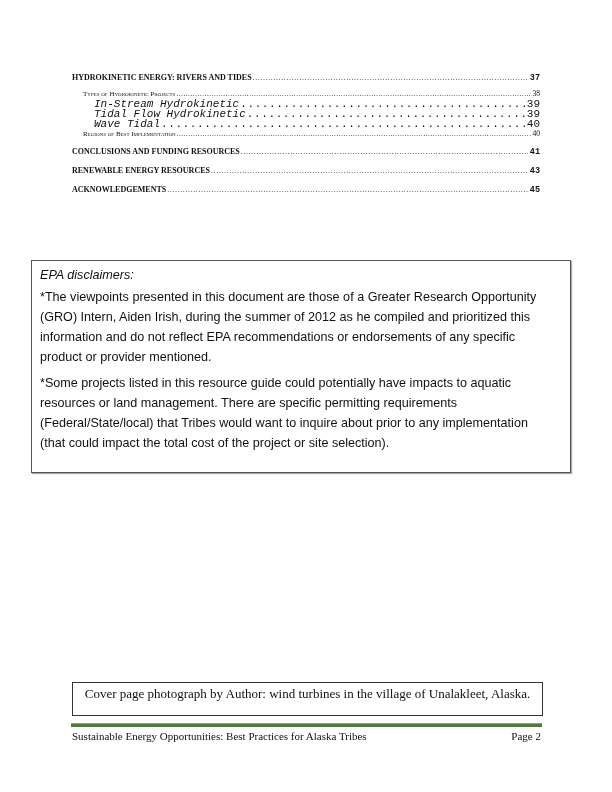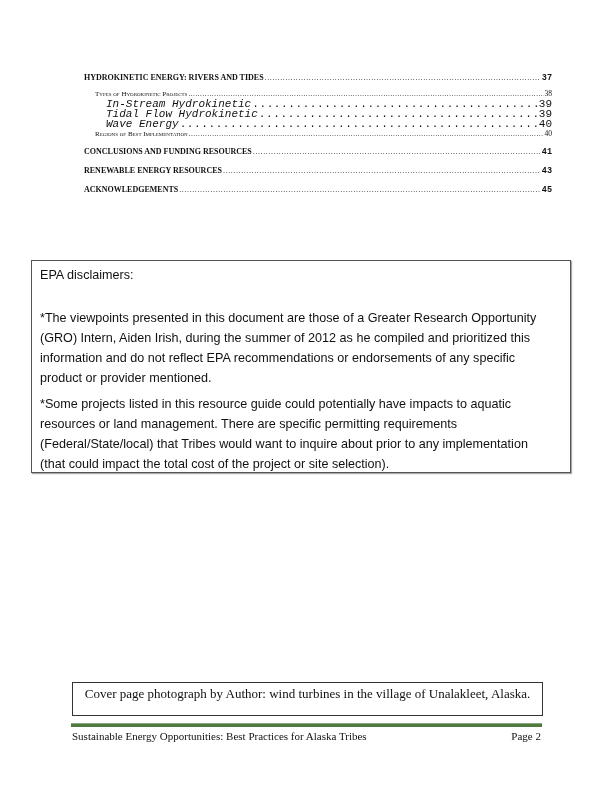--- a/index.html
+++ b/index.html
@@ -13,21 +13,20 @@
       position: relative;
       overflow: hidden;
       color: #111111;
     }
     .toc {
       position: absolute;
       left: 72px;
       top: 72px;
       width: 468px;
       font-family: "Liberation Serif", "DejaVu Serif", serif;
-      margin-left: 12px;
     }
     .toc-row {
       display: flex;
       align-items: baseline;
       white-space: nowrap;
       overflow: hidden;
     }
     .toc-row .label {
       flex: 0 0 auto;
       padding-right: 1px;
@@ -85,21 +84,22 @@
       padding: 4px 14px 14px 8px;
       font-family: "Liberation Sans", "DejaVu Sans", sans-serif;
       font-size: 12.6px;
       line-height: 20px;
       color: #111111;
     }
     .disclaimer-box p {
       margin: 0 0 6px 0;
     }
     .disclaimer-box p.title {
-      margin-bottom: 23px;
+      margin-bottom: 2px;
+      font-style: italic;
     }
 
     .caption-box {
       position: absolute;
       left: 72px;
       top: 682px;
       width: 469px;
       height: 32px;
       border: 1px solid #333333;
       font-family: "Liberation Serif", "DejaVu Serif", serif;
@@ -149,21 +149,21 @@
     <span class="label">In-Stream Hydrokinetic</span>
     <span class="leader"></span>
     <span class="pg">39</span>
   </div>
   <div class="toc-row lvl3">
     <span class="label">Tidal Flow Hydrokinetic</span>
     <span class="leader"></span>
     <span class="pg">39</span>
   </div>
   <div class="toc-row lvl3">
-    <span class="label">Wave Energy</span>
+    <span class="label">Wave Tidal</span>
     <span class="leader"></span>
     <span class="pg">40</span>
   </div>
   <div class="toc-row lvl2">
     <span class="label">Regions of Best Implementation</span>
     <span class="leader"></span>
     <span class="pg">40</span>
   </div>
   <div class="toc-row lvl1 spaced">
     <span class="label">CONCLUSIONS AND FUNDING RESOURCES</span>

